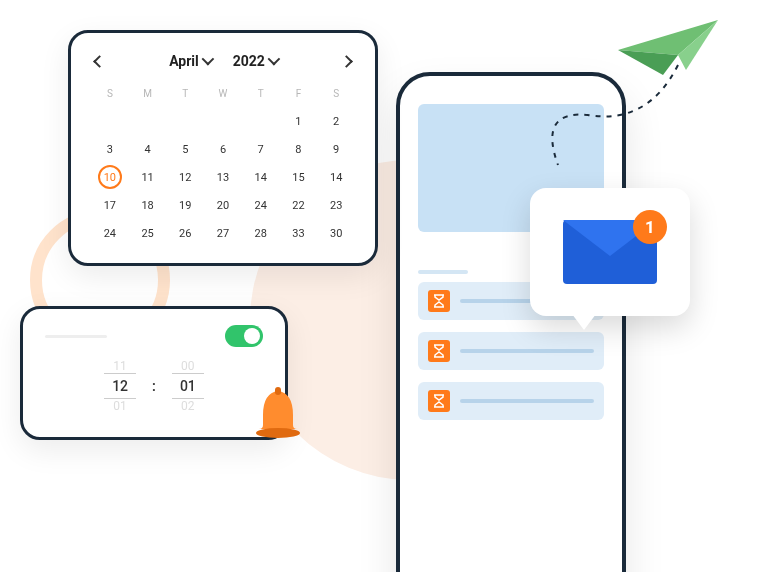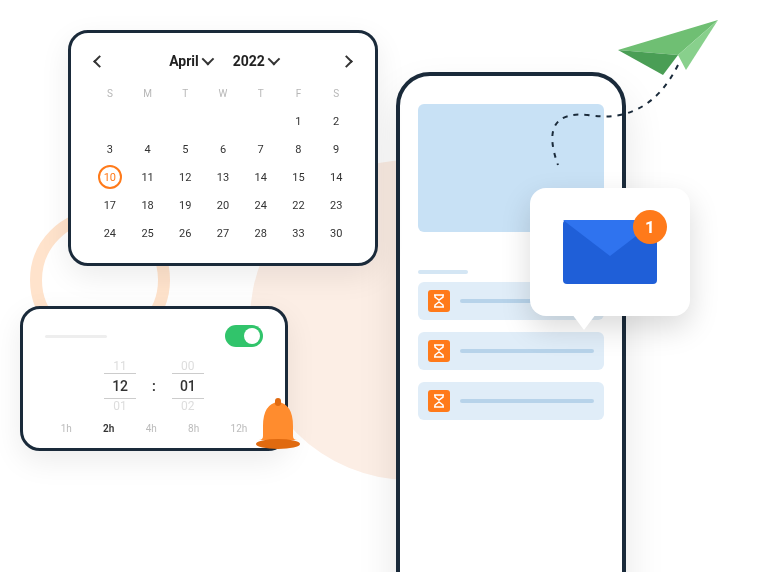--- a/index.html
+++ b/index.html
@@ -259,27 +259,20 @@
       <div class="t-mid">12</div>
       <div class="t-faded">01</div>
     </div>
     <div class="t-colon">:</div>
     <div class="tcol">
       <div class="t-faded">00</div>
       <div class="t-mid">01</div>
       <div class="t-faded">02</div>
     </div>
   </div>
-  <div class="durations" id="durations">
-      <span>1h</span>
-      <span class="active">2h</span>
-      <span>4h</span>
-      <span>8h</span>
-      <span>12h</span>
-    </div>
   <svg class="bell" viewBox="0 0 50 56">
     <path d="M25 6 Q40 8 40 30 L40 40 Q40 44 44 44 L6 44 Q10 44 10 40 L10 30 Q10 8 25 6 Z" fill="#ff8c2e"></path>
     <ellipse cx="25" cy="48" rx="22" ry="5" fill="#e06a10"></ellipse>
     <rect x="22" y="2" width="6" height="8" rx="3" fill="#e06a10"></rect>
   </svg>
 </div>
 
 <div class="phone">
   <div class="header-block"></div>
   <div class="subheader"></div>

